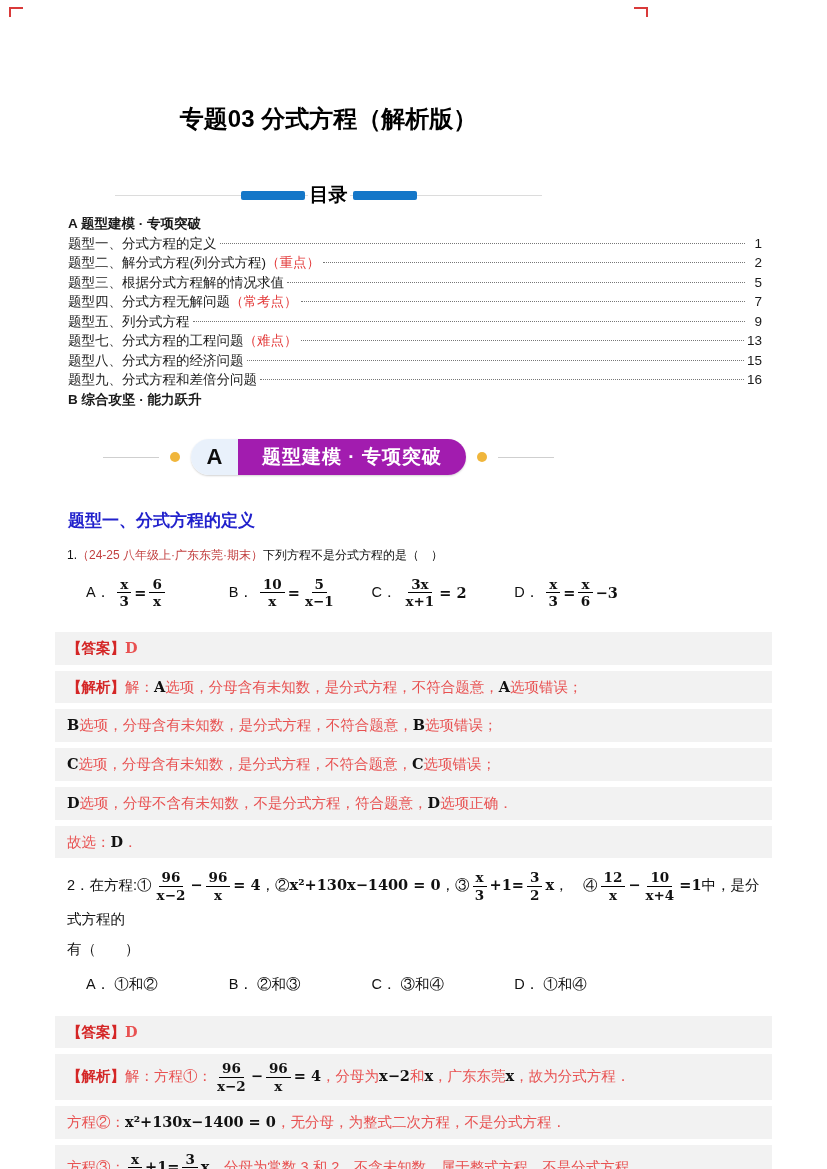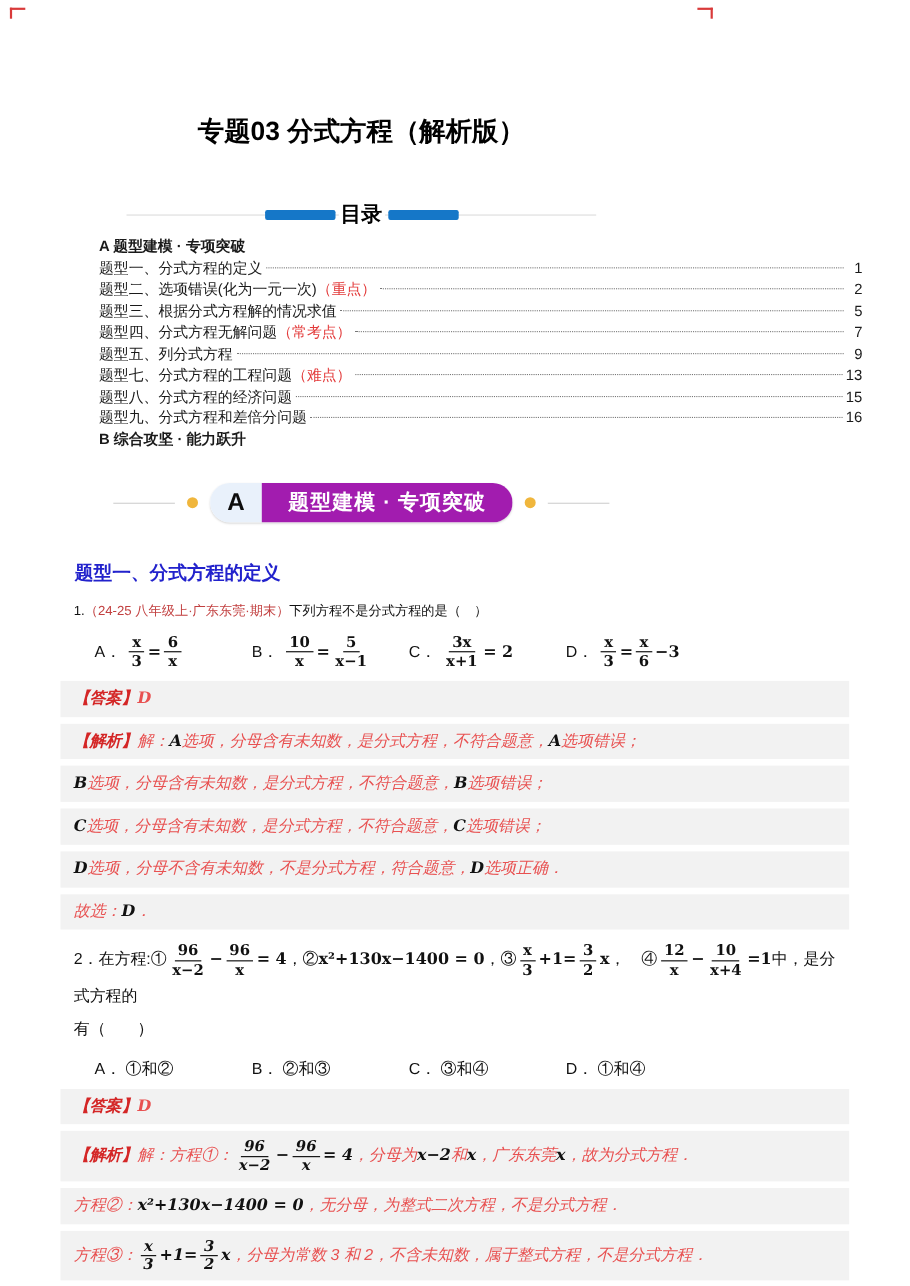--- a/index.html
+++ b/index.html
@@ -14,21 +14,21 @@
 
   .title{margin:0;padding-top:103px;text-align:center;font-size:24px;font-weight:bold;color:#000;}
 
   
   .toc-header{position:relative;margin-top:47px;height:26px;display:flex;align-items:center;justify-content:center;}
   .toc-rule{position:absolute;left:115px;right:115px;top:13px;border-top:1.5px solid #dcdcdc;}
   .toc-bar{width:64px;height:9px;background:#1577c8;border-radius:2px;position:relative;z-index:1;}
   .toc-title{font-size:19px;font-weight:bold;color:#000;margin:0 3px;position:relative;z-index:1;background:#fff;padding:0 2px;}
 
   
-  .toc{margin:6px 0 0 90px;width:694px;font-size:13.5px;line-height:19.5px;color:#1a1a1a;}
+  .toc{margin:6px 0 0 68px;width:694px;font-size:13.5px;line-height:19.5px;color:#1a1a1a;}
   .toc-sec{font-weight:600;}
   .toc-row{display:flex;align-items:baseline;}
   .toc-label{white-space:nowrap;}
   .toc-tag{color:#e33b3b;white-space:nowrap;}
   .leader{flex:1;margin:0 3px;border-bottom:1.5px dotted #777;transform:translateY(-4px);}
   .pg{min-width:14px;text-align:right;}
 
   
   .badge-row{display:flex;align-items:center;justify-content:center;margin-top:29px;height:38px;}
   .hline{width:56px;border-top:1.5px solid #cfcfcf;}
@@ -40,21 +40,21 @@
   .sec-heading{margin:33px 0 0 68px;color:#2222cc;font-size:17px;font-weight:bold;}
 
   .question{margin:14px 0 0 67px;width:702px;font-size:12px;color:#111;line-height:1.55;}
   .source{color:#c24040;}
 
   .opts{display:flex;margin:10px 0 0 86px;align-items:center;}
   .opt{display:flex;align-items:center;font-size:14.5px;}
   .opts .opt{width:146px;}
   .opt-label{margin-right:4px;}
 
-  .strip{margin:9px 0 6px 55px;width:717px;box-sizing:border-box;background:#f2f2f2;padding:5px 12px;font-size:14.5px;line-height:1.5;font-style:italic;}
+  .strip{margin:22px 0 6px 55px;width:717px;box-sizing:border-box;background:#f2f2f2;padding:5px 12px;font-size:14.5px;line-height:1.5;}
   .lines .strip{margin-top:0;margin-bottom:6px;}
 
   .lbl{color:#d42626;font-weight:bold;}
   .red{color:#e85151;}
   .redb{color:#e85151;font-weight:bold;font-family:"DejaVu Serif",serif;}
   .math{color:#111;font-weight:bold;font-family:"DejaVu Serif",serif;}
   .plain{color:#111;}
 
   .frac{display:inline-flex;flex-direction:column;align-items:center;vertical-align:middle;
         margin:1px 3px;font-family:"DejaVu Serif",serif;font-weight:bold;font-size:13.5px;line-height:1.2;color:#111;}
@@ -82,21 +82,21 @@
 
   <div class="toc">
     <div class="toc-sec">A 题型建模 · 专项突破</div>
     <div id="toc-items">
         <div class="toc-row">
           <span class="toc-label">题型一、分式方程的定义</span>
           <span class="leader"></span>
           <span class="pg">1</span>
         </div>
         <div class="toc-row">
-          <span class="toc-label">题型二、选项错误(化为一元一次) </span>
+          <span class="toc-label">题型二、解分式方程(列分式方程) </span>
           <span class="toc-tag">（重点）</span>
           <span class="leader"></span>
           <span class="pg">2</span>
         </div>
         <div class="toc-row">
           <span class="toc-label">题型三、根据分式方程解的情况求值</span>
           <span class="leader"></span>
           <span class="pg">5</span>
         </div>
         <div class="toc-row">

